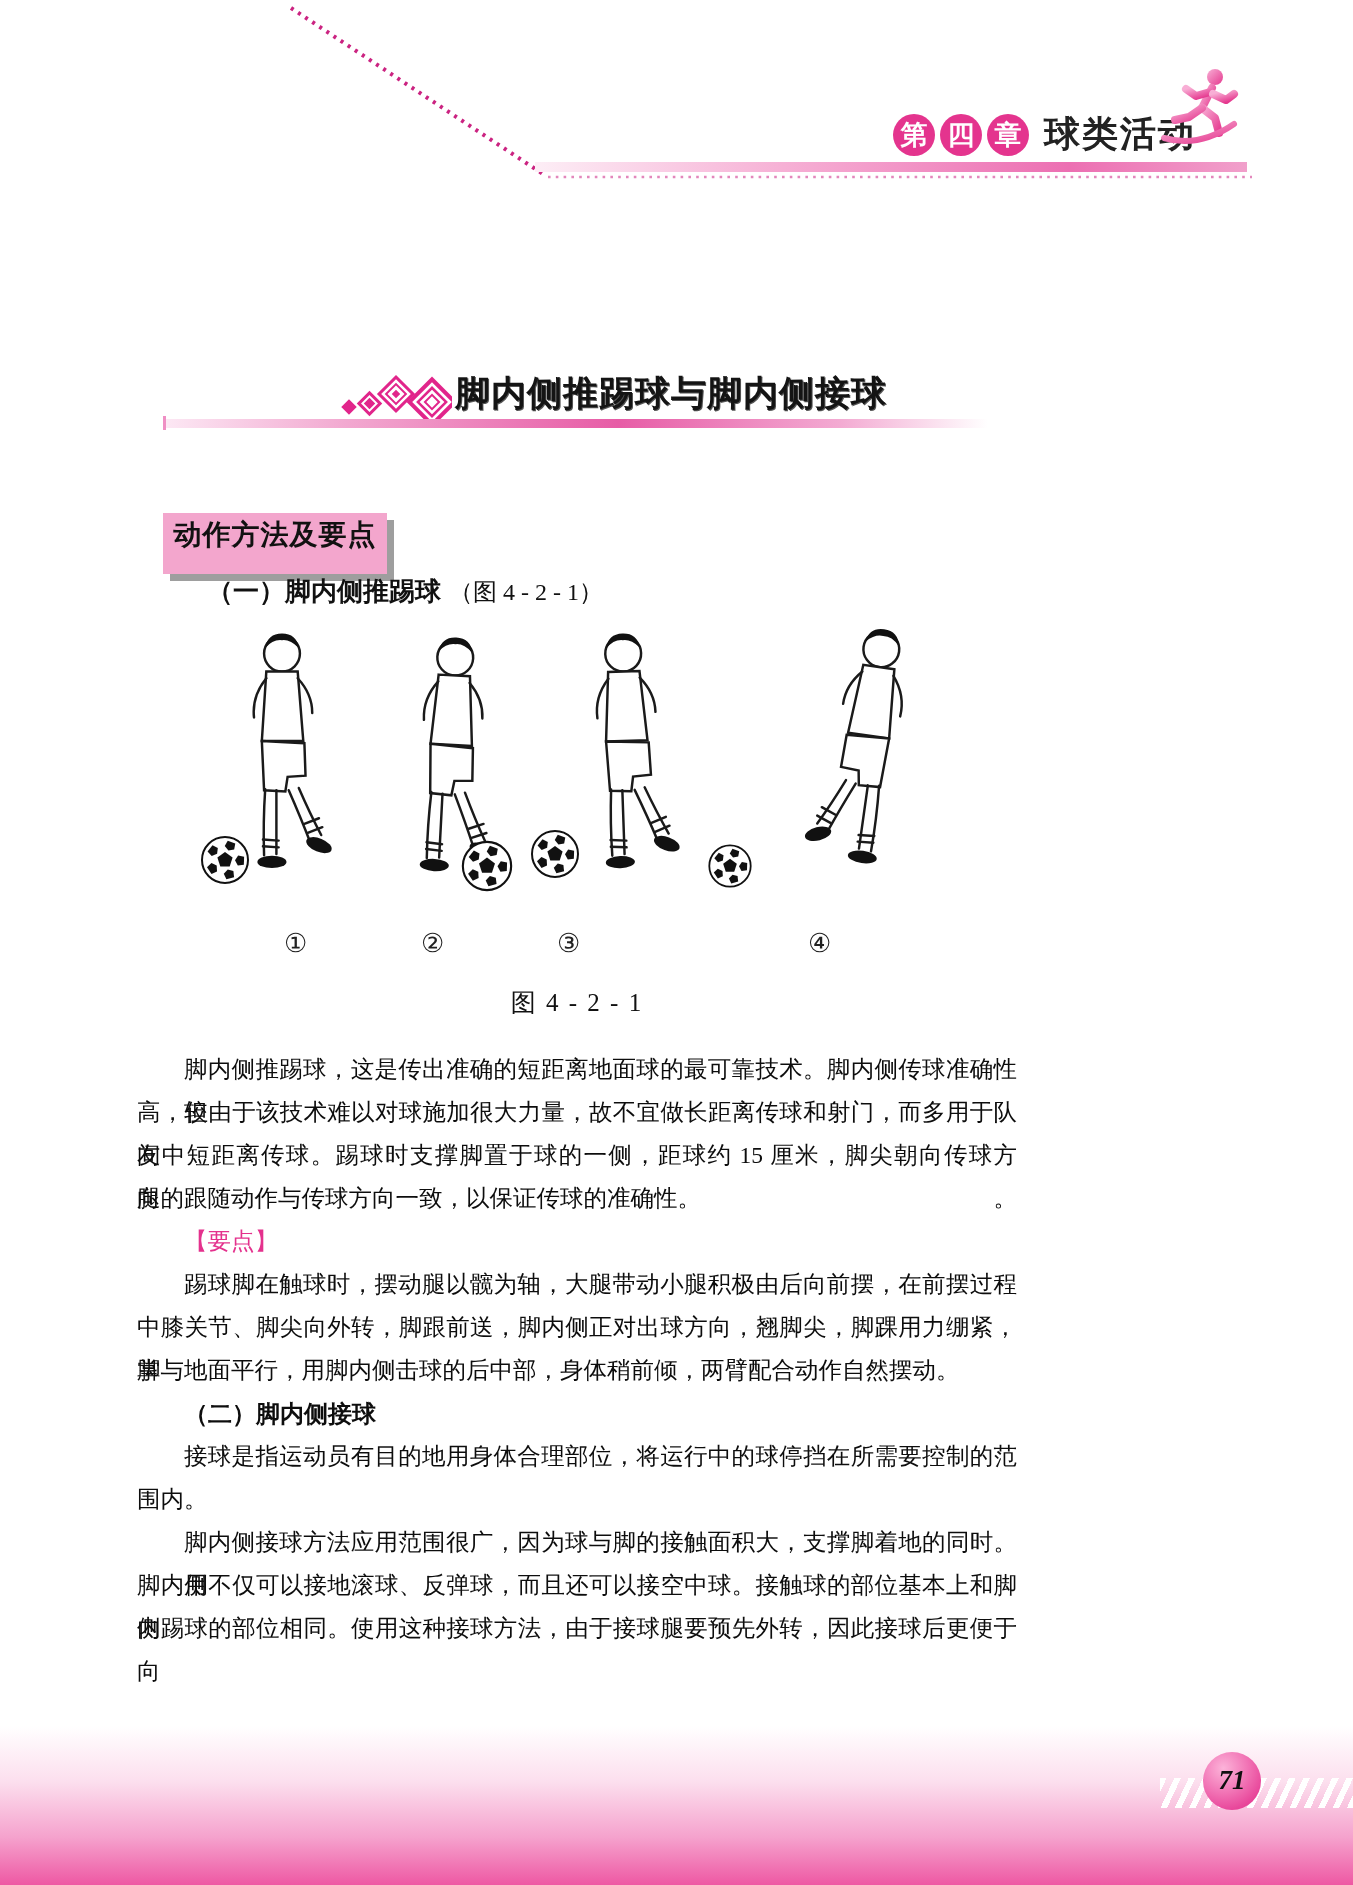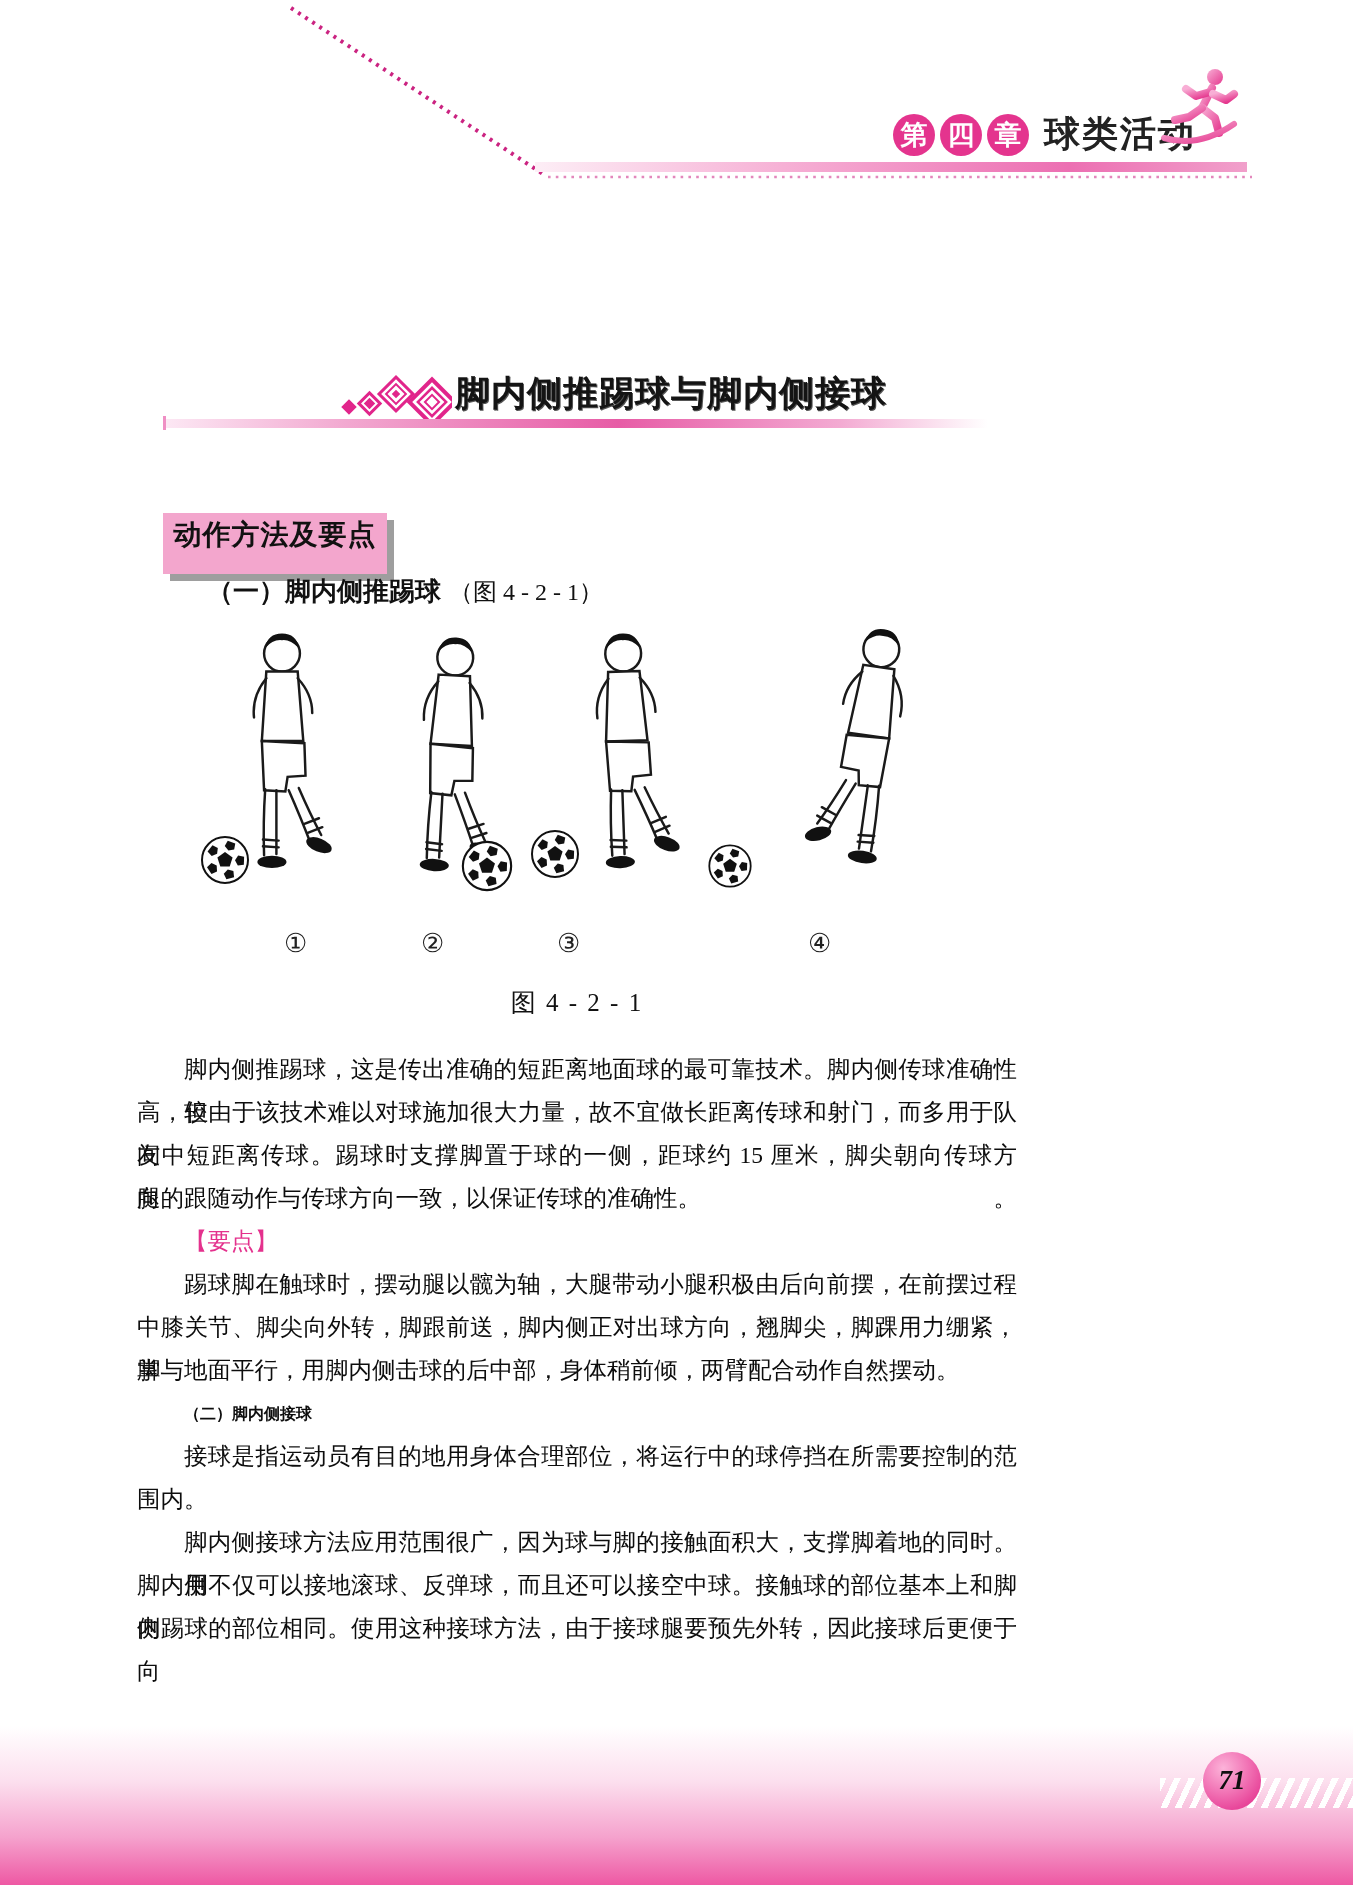--- a/index.html
+++ b/index.html
@@ -49,21 +49,21 @@
   .sub-heading .ref{font-family:"Liberation Serif",serif;font-size:24px;color:#111;margin-left:8px;}
   
   .fig-num{position:absolute;top:928px;font-size:26px;color:#222;}
   .fig-caption{position:absolute;left:137px;top:986px;width:880px;text-align:center;font-size:25px;color:#111;letter-spacing:2px;}
   
   .bodycol{position:absolute;left:137px;top:1048px;width:880px;font-size:23.5px;color:#0d0d0d;}
   .ln{height:43px;line-height:43px;overflow:visible;white-space:nowrap;}
   .jf{white-space:normal;text-align:justify;text-align-last:justify;}
   .ind{padding-left:47px;}
   .keypt{color:#e4318d;}
-  .subhead2{font-family:"Liberation Sans",sans-serif;font-weight:900;font-size:16px;}
+  .subhead2{font-family:"Liberation Sans",sans-serif;font-weight:900;font-size:24px;}
   
   .footer{
     position:absolute;left:0;top:1726px;width:1353px;height:159px;
     background:linear-gradient(180deg,rgba(255,255,255,0) 0%,#fcdfee 35%,#f5a2cd 70%,#ee58a3 100%);
   }
   .footer-stripes{
     position:absolute;left:1160px;top:52px;width:193px;height:30px;
     background:repeating-linear-gradient(115deg,#ffffff 0px,#ffffff 6px,rgba(255,255,255,0) 6px,rgba(255,255,255,0) 13px);
   }
   .page-ball{

